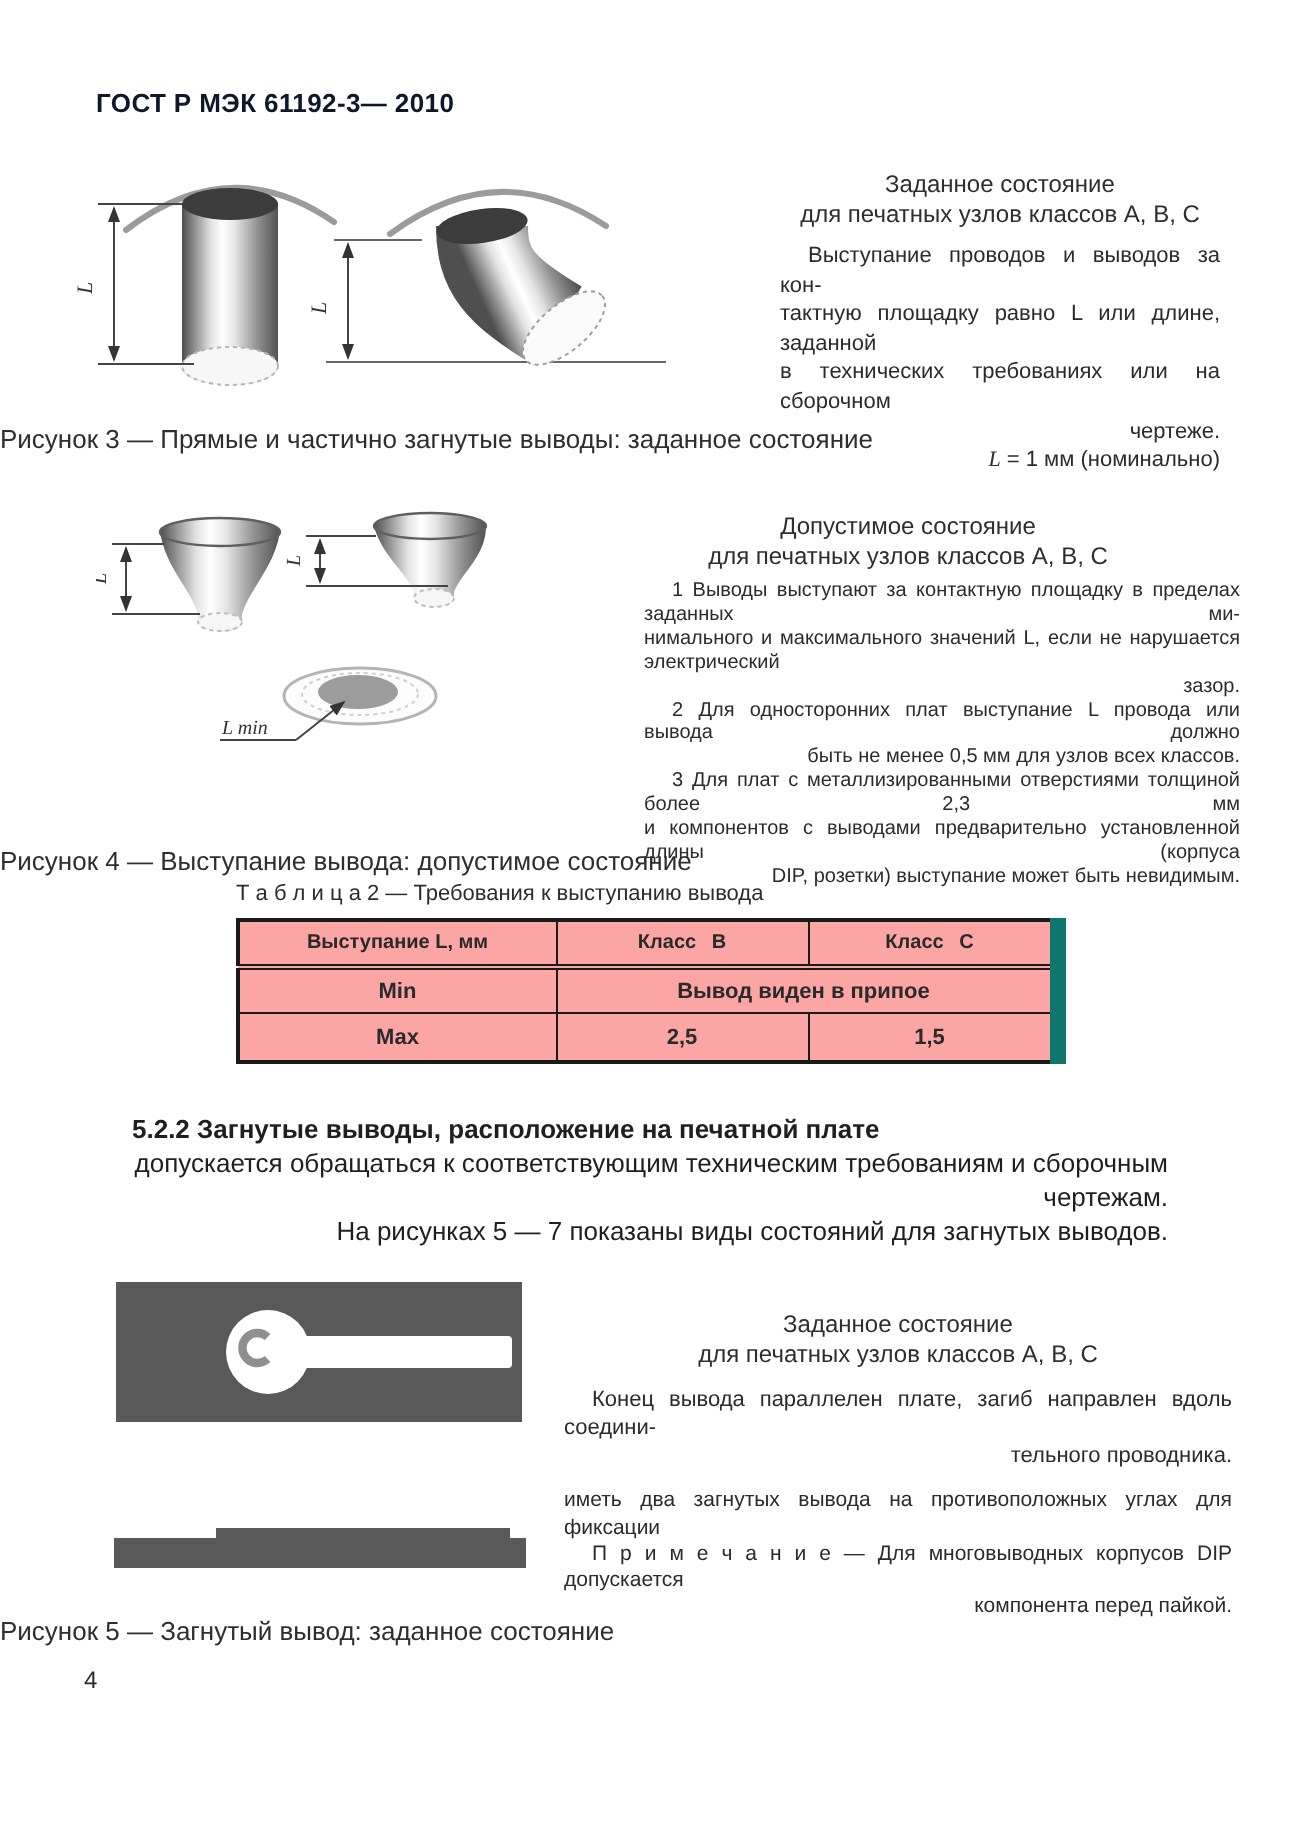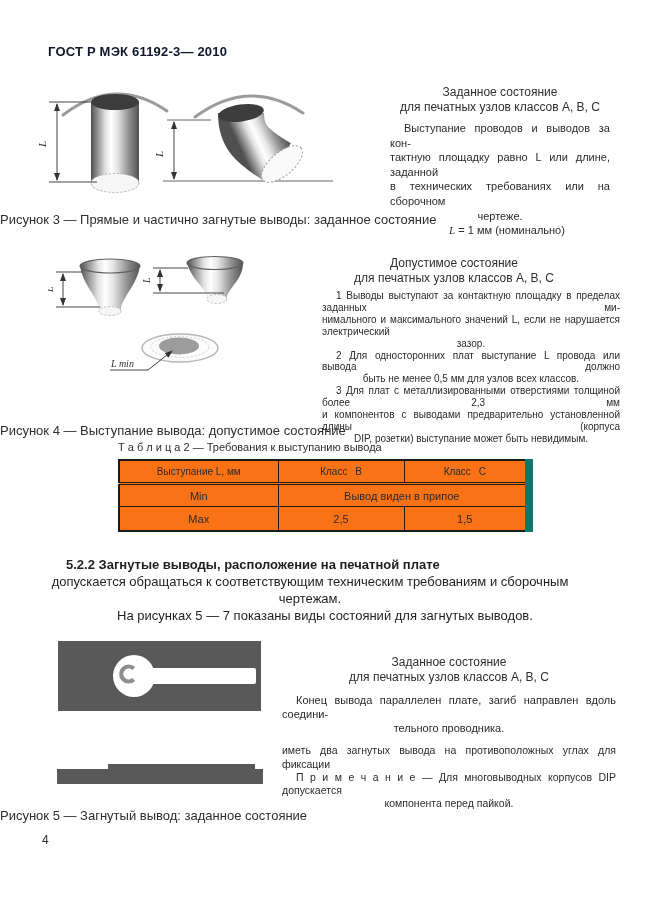--- a/index.html
+++ b/index.html
@@ -6,29 +6,29 @@
   .page{position:relative;width:646px;height:913px;background:#ffffff;overflow:hidden;
         font-family:"Liberation Sans",sans-serif;color:#2b2b2b;}
   .abs{position:absolute;}
   .doc-code{left:48px;top:44px;font-size:13px;font-weight:bold;letter-spacing:.2px;color:#0f172a;}
   .state-title{font-size:12px;line-height:14.5px;text-align:center;color:#2e2e2e;}
   .para{margin-top:7px;}
   .p11{font-size:11px;line-height:14.6px;}
   .p10{font-size:10px;line-height:11.9px;}
   .p105{font-size:10.5px;line-height:13.2px;}
   .jline{text-align:justify;text-align-last:justify;}
-  .lline{text-align:center;}
+  .lline{text-align:right;}
   .ind14{text-indent:14px;}
   .ind30{text-indent:30px;}
   .caption{width:646px;left:0;text-align:left;font-size:13px;color:#2e2e2e;}
   .tbl-label{left:118px;top:441px;font-size:11px;color:#2c2c2c;}
   table.t2{position:absolute;left:118px;top:459px;border-collapse:collapse;table-layout:fixed;
            font-size:11px;color:#2a2a2a;}
-  table.t2 td,table.t2 th{border:1px solid #1a1a1a;text-align:center;font-weight:normal;
-           padding:0;vertical-align:middle;background:#f97316;}
+  table.t2 td,table.t2 th{border:1px solid #1a1a1a;text-align:center;font-weight:bold;
+           padding:0;vertical-align:middle;background:#fca5a5;}
   table.t2 .outerL{border-left:2.5px solid #1a1a1a;}
   table.t2 .outerR{border-right:8px solid #0f766e;}
   table.t2 tr.hdr th{border-top:2px solid #1a1a1a;border-bottom:3px double #1a1a1a;
            font-size:10px;height:21px;}
   table.t2 tr.rmin td{height:21px;}
   table.t2 tr.rmax td{height:23px;border-bottom:2px solid #1a1a1a;}
   .wsp{word-spacing:5px;}
   .sec{left:36px;top:556px;width:548px;font-size:13px;line-height:17px;color:#1f1f1f;}
   .sec .head{font-weight:bold;text-indent:30px;}
   .var{font-family:"Liberation Serif",serif;font-style:italic;}

